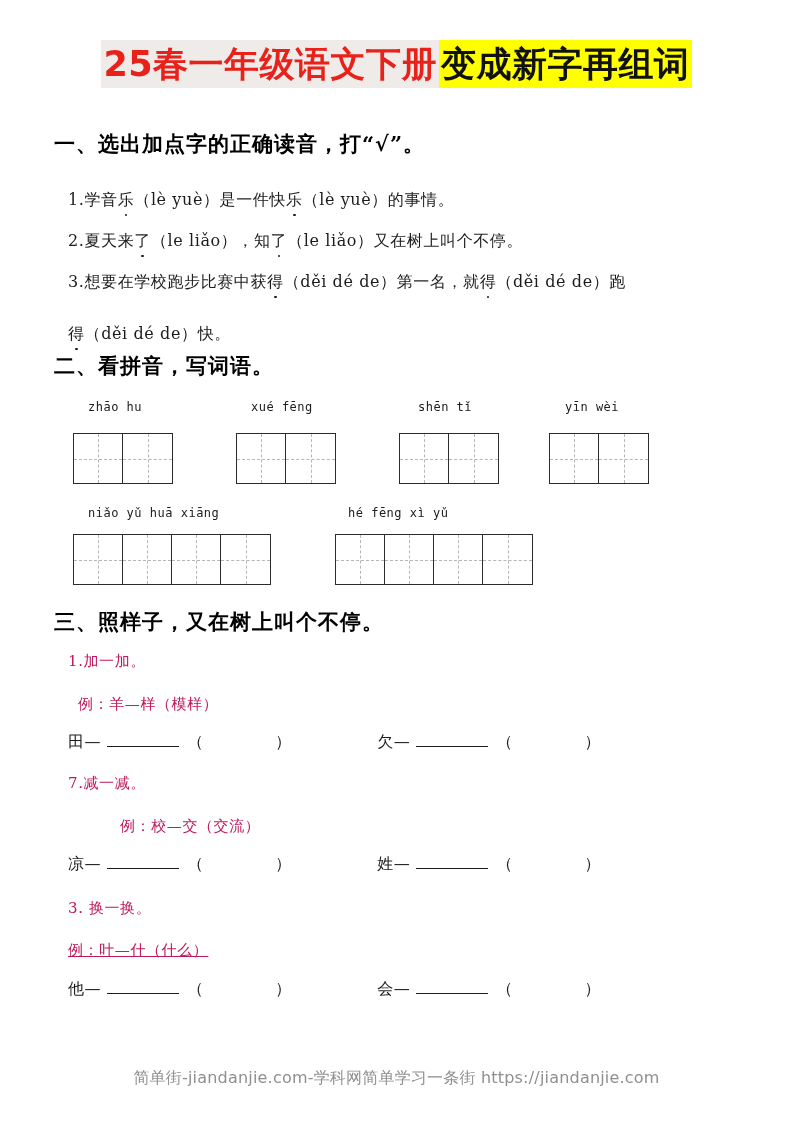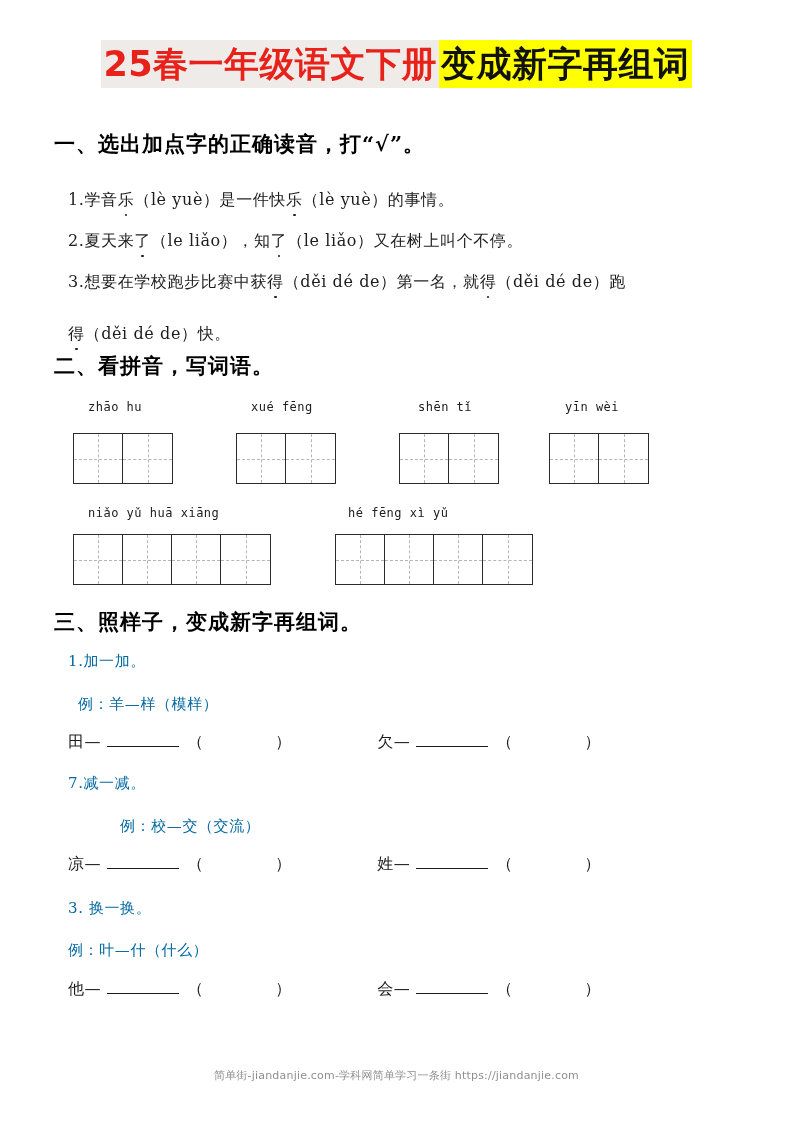--- a/index.html
+++ b/index.html
@@ -61,21 +61,21 @@
     font-family: "DejaVu Serif", "Liberation Serif", serif;
   }
   .q-line {
     font-size: 16px;
     letter-spacing: 0.6px;
     color: #1c1c1c;
   }
   .sub-head {
     font-size: 15px;
     letter-spacing: 0.6px;
-    color: #0369a1;
+    color: #be185d;
   }
 
   
   .dotchar {
     position: relative;
     display: inline-block;
   }
   .dotchar::after {
     content: "";
     position: absolute;
@@ -157,21 +157,21 @@
   }
   .blank-row .gap { display: inline-block; width: 86px; }
 
   
   .footer {
     position: absolute;
     left: 0;
     top: 1068px;
     width: 793px;
     text-align: center;
-    font-size: 11px;
+    font-size: 16px;
     color: #8f8f8f;
     letter-spacing: 0.2px;
     font-family: "DejaVu Sans", "Liberation Sans", sans-serif;
     white-space: nowrap;
   }
 </style>
 </head>
 <body>
 
 <div class="title-wrap">
@@ -229,21 +229,21 @@
   <div class="cell"></div>
   <div class="cell"></div>
 </div>
 <div class="grid" style="left:335px; top:534px;">
   <div class="cell"></div>
   <div class="cell"></div>
   <div class="cell"></div>
   <div class="cell"></div>
 </div>
 
-<div class="abs sec-head" style="left:54px; top:608px;">三、照样子，变成新字再组词。</div>
+<div class="abs sec-head" style="left:54px; top:608px;">三、照样子，又在树上叫个不停。</div>
 
 <div class="abs sub-head" style="left:68px; top:652px;">1.加一加。</div>
 <div class="abs sub-head" style="left:68px; top:695px;margin-left:10px;">例：羊—样（模样）</div>
 <div class="blank-row" style="left:68px; top:731px;">
   <span class="lead">田—</span>
   <span class="uline"></span>
   <span class="paren">（</span>
   <span class="uline" style="border-bottom:none;width:58px;"></span>
   <span class="paren">）</span>
   <span class="gap"></span>
@@ -264,21 +264,21 @@
   <span class="paren">）</span>
   <span class="gap"></span>
   <span class="lead">姓—</span>
   <span class="uline"></span>
   <span class="paren">（</span>
   <span class="uline" style="border-bottom:none;width:58px;"></span>
   <span class="paren">）</span>
 </div>
 
 <div class="abs sub-head" style="left:68px; top:899px;text-align:right;">3. 换一换。</div>
-<div class="abs sub-head" style="left:68px; top:941px;">例：叶—什（什么）</div>
+<div class="abs sub-head" style="left:68px; top:941px;text-decoration:underline;">例：叶—什（什么）</div>
 <div class="blank-row" style="left:68px; top:978px;">
   <span class="lead">他—</span>
   <span class="uline"></span>
   <span class="paren">（</span>
   <span class="uline" style="border-bottom:none;width:58px;"></span>
   <span class="paren">）</span>
   <span class="gap"></span>
   <span class="lead">会—</span>
   <span class="uline"></span>
   <span class="paren">（</span>

